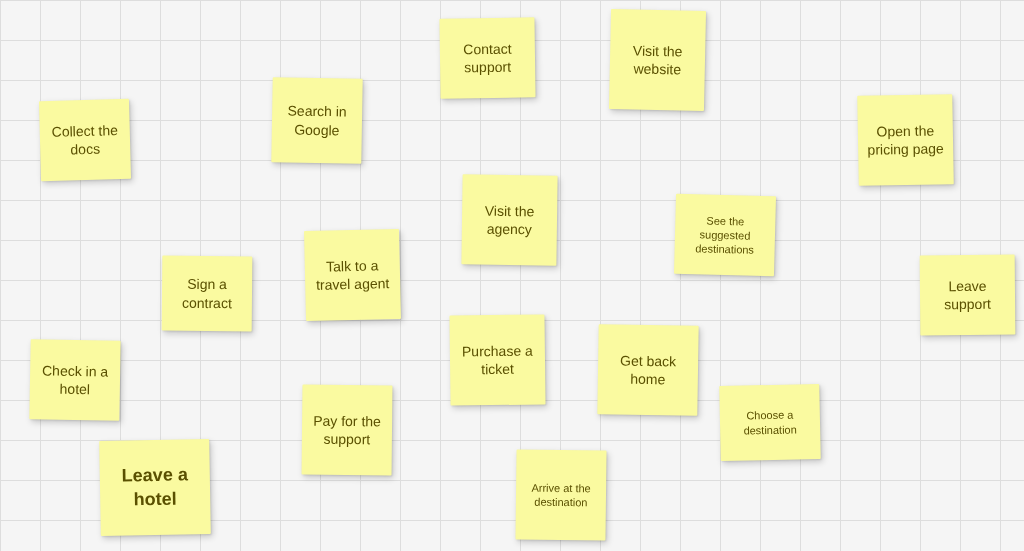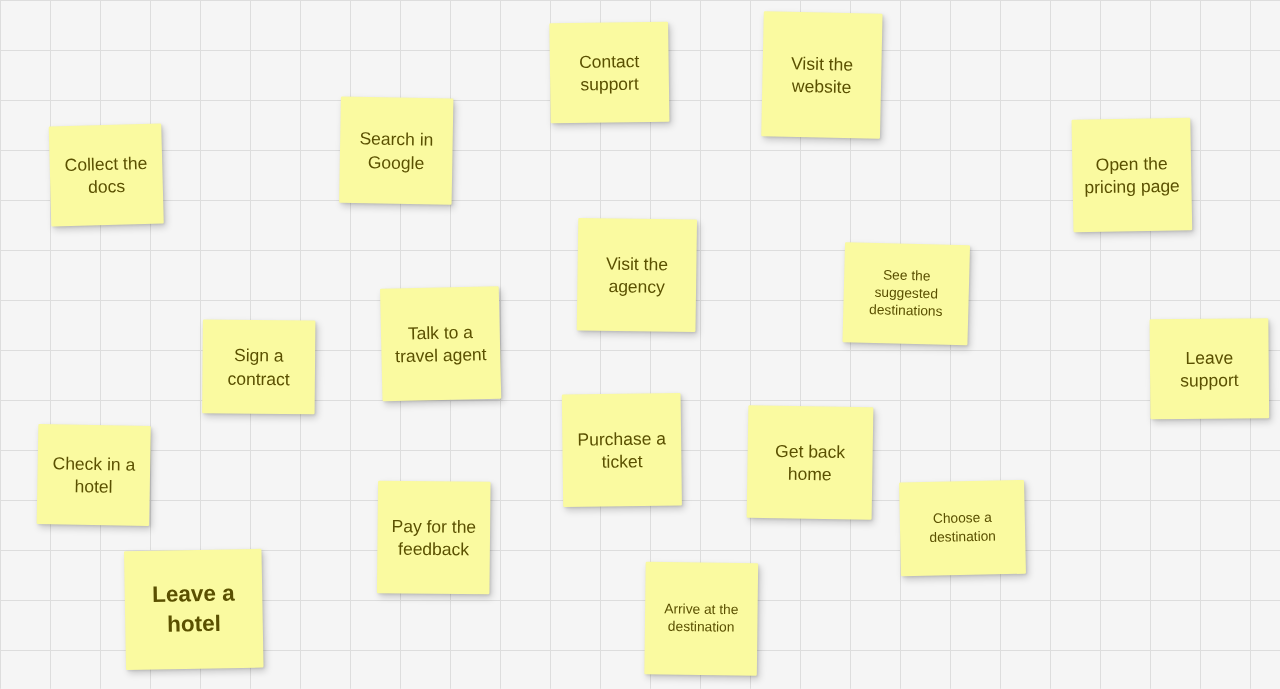--- a/index.html
+++ b/index.html
@@ -67,16 +67,16 @@
     <div class="sticky medium" style="left: 858px; top: 95px; width: 95px; height: 90px; transform: rotate(-1deg);">Open the pricing page</div>
     <div class="sticky medium" style="left: 162px; top: 256px; width: 90px; height: 75px; transform: rotate(0.5deg);">Sign a contract</div>
     <div class="sticky medium" style="left: 305px; top: 230px; width: 95px; height: 90px; transform: rotate(-1.3deg);">Talk to a travel agent</div>
     <div class="sticky medium" style="left: 462px; top: 175px; width: 95px; height: 90px; transform: rotate(0.8deg);">Visit the agency</div>
     <div class="sticky small" style="left: 675px; top: 195px; width: 100px; height: 80px; transform: rotate(1.5deg);">See the suggested destinations</div>
     <div class="sticky medium" style="left: 920px; top: 255px; width: 95px; height: 80px; transform: rotate(-0.5deg);">Leave support</div>
     <div class="sticky medium" style="left: 30px; top: 340px; width: 90px; height: 80px; transform: rotate(1deg);">Check in a hotel</div>
     <div class="sticky medium" style="left: 450px; top: 315px; width: 95px; height: 90px; transform: rotate(-0.7deg);">Purchase a ticket</div>
     <div class="sticky medium" style="left: 598px; top: 325px; width: 100px; height: 90px; transform: rotate(0.9deg);">Get back home</div>
     <div class="sticky small" style="left: 720px; top: 385px; width: 100px; height: 75px; transform: rotate(-1.2deg);">Choose a destination</div>
-    <div class="sticky medium" style="left: 302px; top: 385px; width: 90px; height: 90px; transform: rotate(0.6deg);">Pay for the feedback</div>
+    <div class="sticky medium" style="left: 302px; top: 385px; width: 90px; height: 90px; transform: rotate(0.6deg);">Pay for the support</div>
     <div class="sticky large" style="left: 100px; top: 440px; width: 110px; height: 95px; transform: rotate(-1deg);">Leave a hotel</div>
     <div class="sticky small" style="left: 516px; top: 450px; width: 90px; height: 90px; transform: rotate(0.7deg);">Arrive at the destination</div>
   </div>
 
 </body></html>

